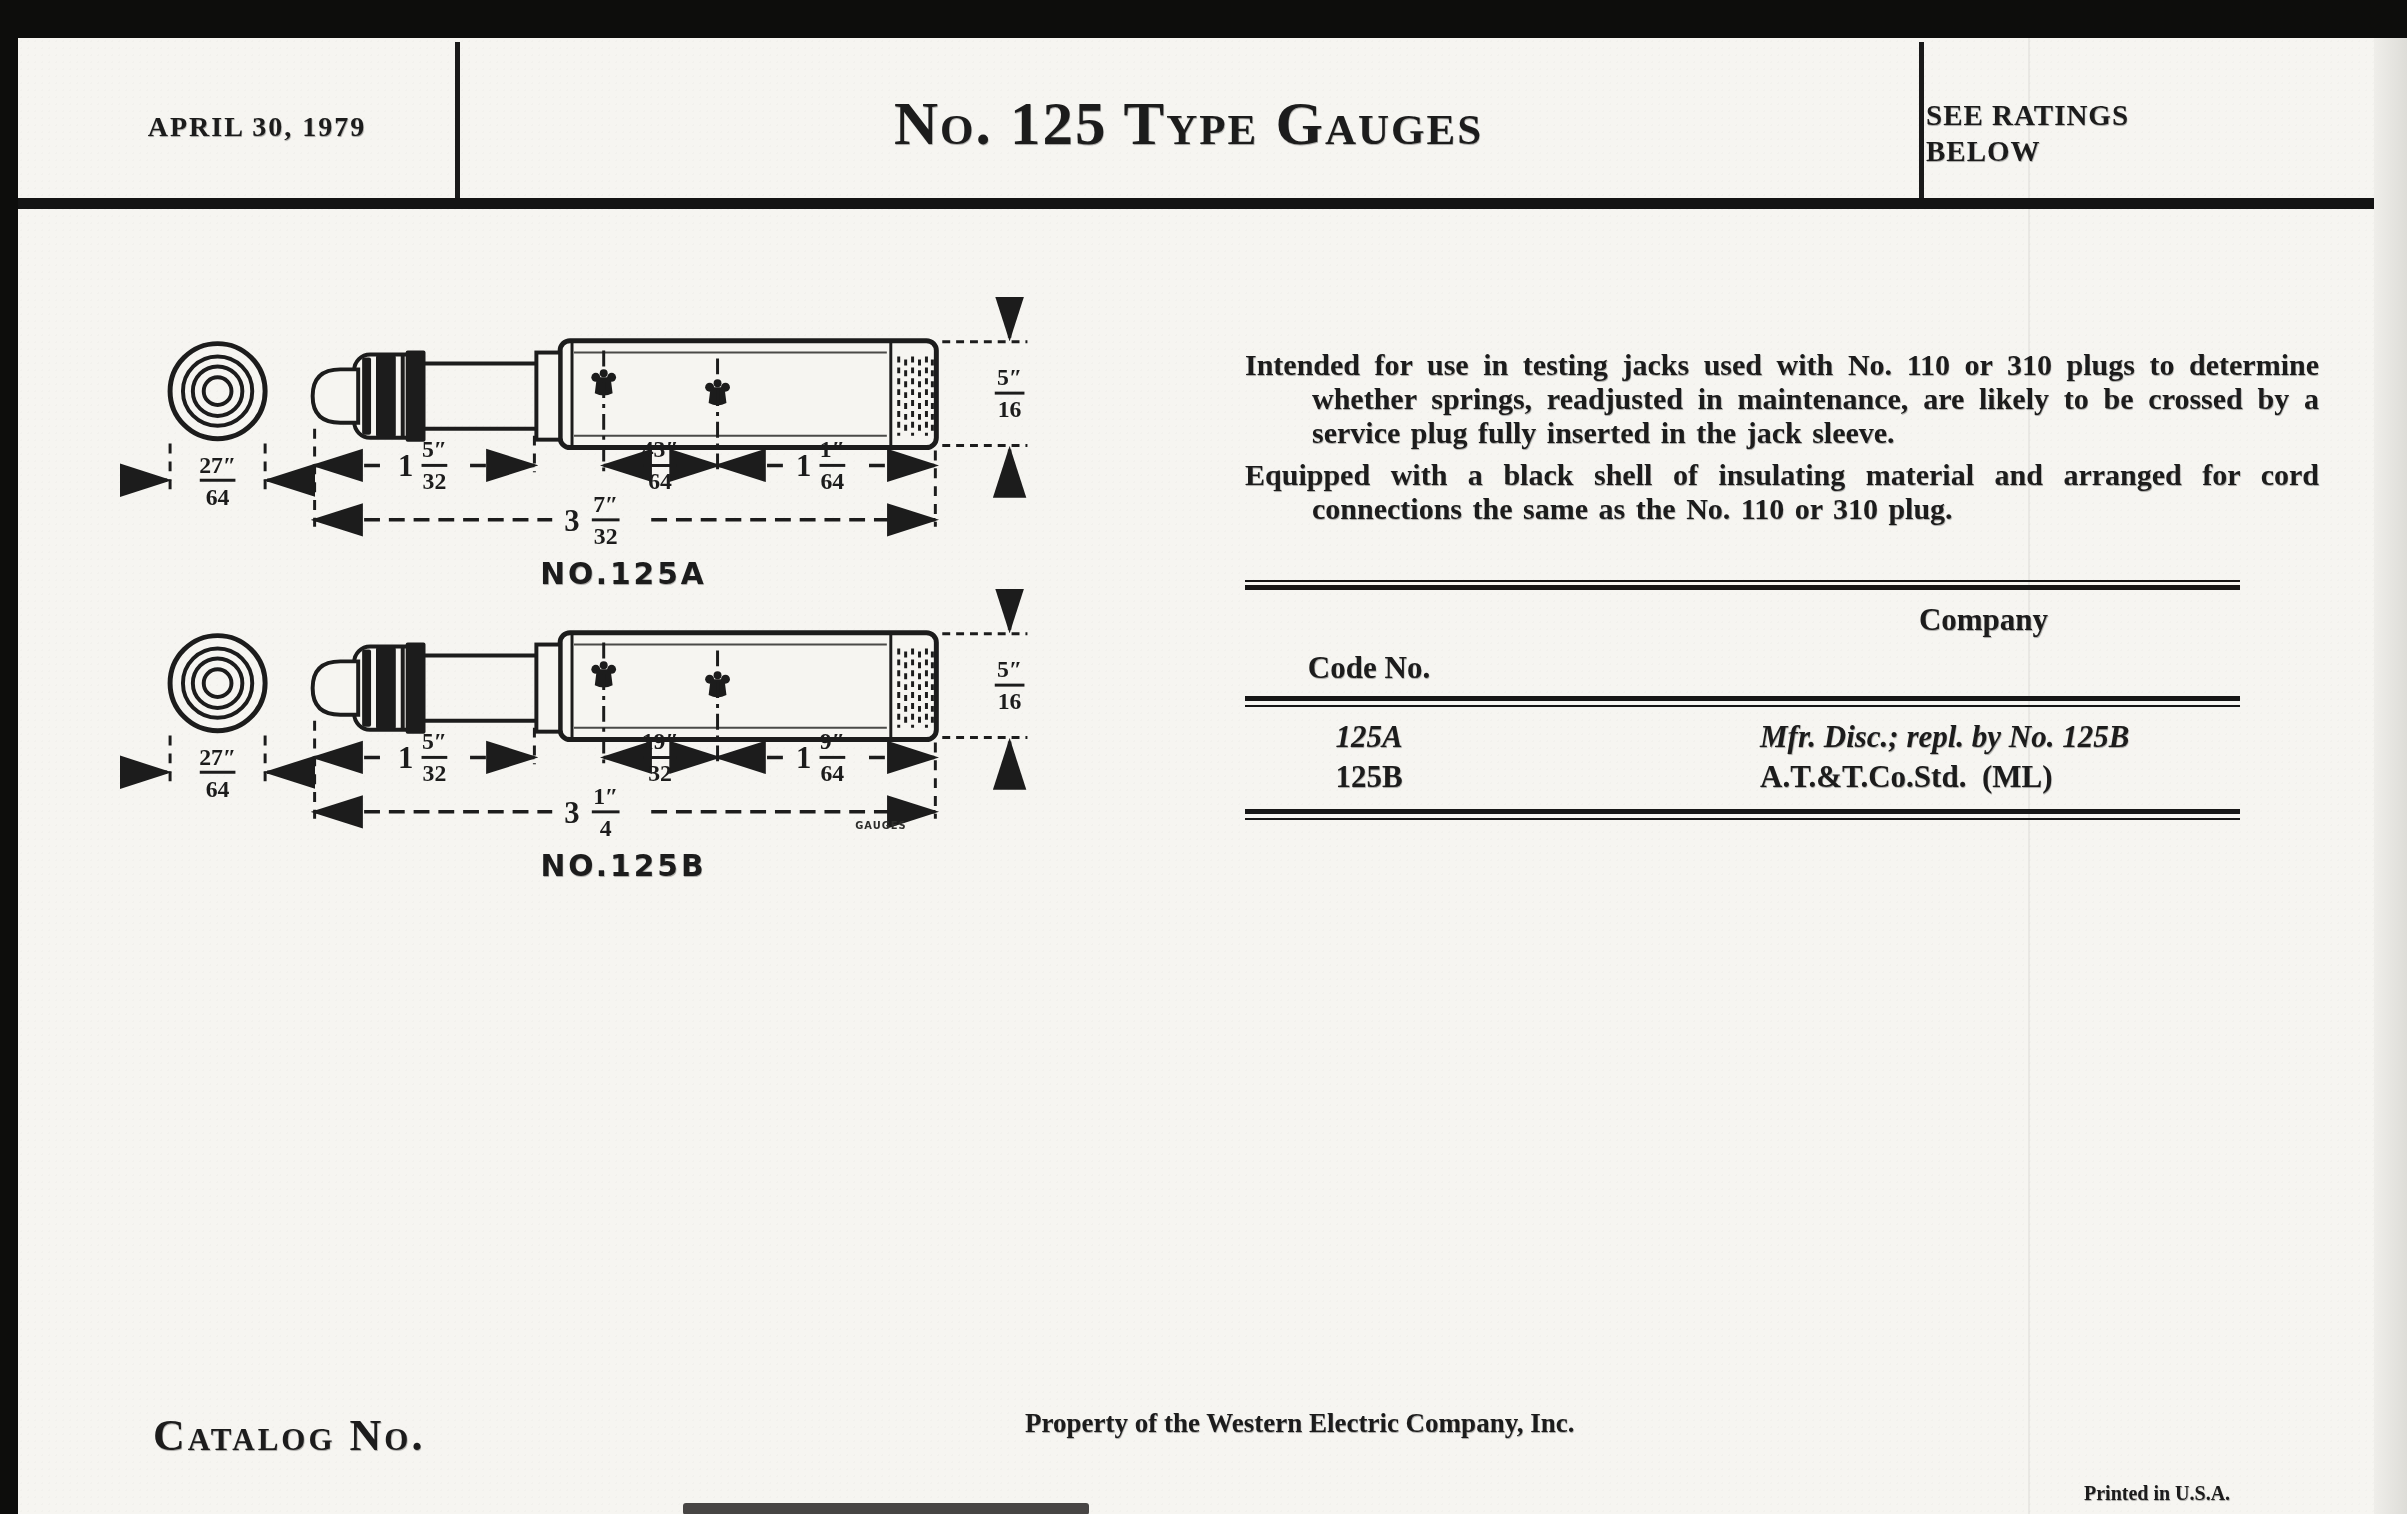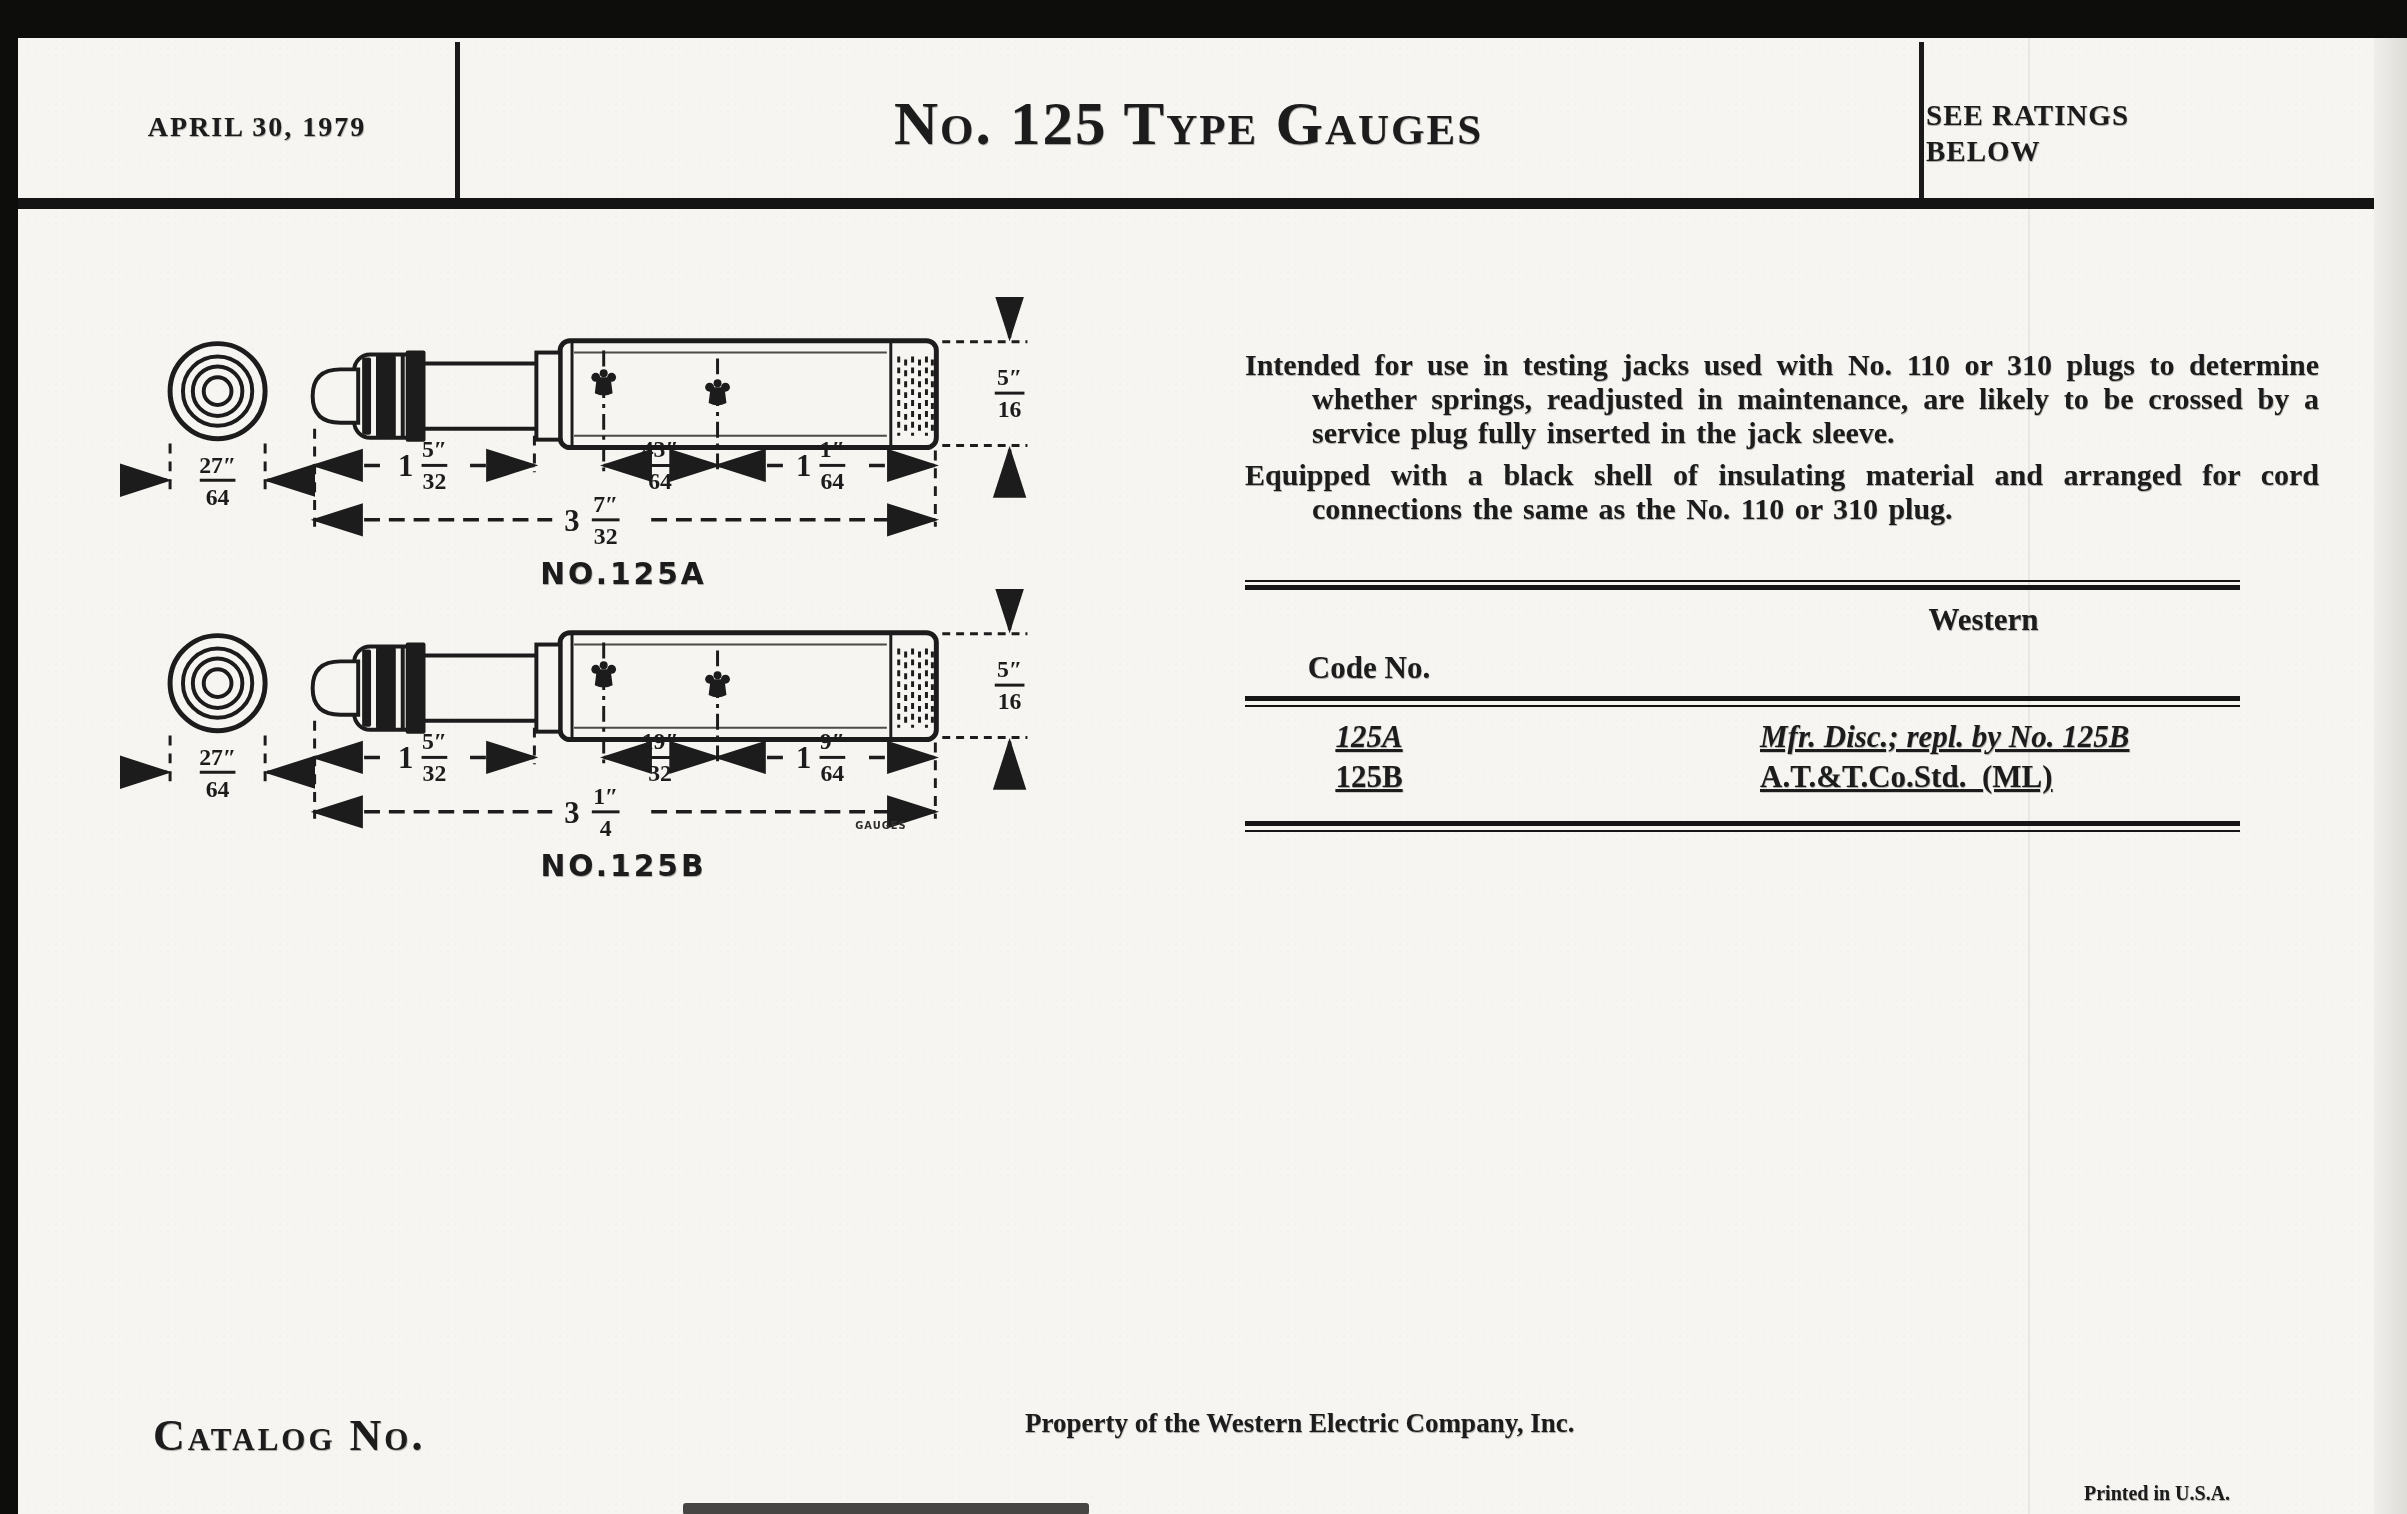--- a/index.html
+++ b/index.html
@@ -47,21 +47,21 @@
 
   
   .rtable { margin-top:54px; width:995px; }
   .rule-a { height:2px; background:#161616; }
   .rule-b { height:5px; background:#161616; margin-top:3px; }
   .rule-c { height:5px; background:#161616; }
   .rule-d { height:2px; background:#161616; margin-top:4px; }
   .t-head { display:flex; padding:12px 0 10px 0; font-size:31px; font-weight:bold; }
   .th-code { width:248px; text-align:center;margin-top:48px; }
   .th-rating { flex:1; text-align:center; position:relative; left:117px; }
-  .t-body { padding:10px 0 24px 0;text-decoration:underline; }
+  .t-body { padding:10px 0 12px 0; }
   .t-row { display:flex; font-size:31px; font-weight:bold; line-height:40px; }
   .td-code { width:248px; text-align:center; }
   .td-rating { margin-left:267px; white-space:pre-wrap; }
   .it { font-style:italic; }
 
   
   .diagram { position:absolute; left:79px; width:990px; height:317px; }
   .diagram.a { top:297px; }
   .diagram.b { top:589px; }
   svg text { fill:#1c1c1c; }
@@ -315,21 +315,21 @@
 
 <div class="col-right">
   <div class="hang ink">Intended for use in testing jacks used with No. 110 or 310 plugs to determine whether springs, readjusted in maintenance, are likely to be crossed by a service plug fully inserted in the jack sleeve.</div>
   <div class="hang ink">Equipped with a black shell of insulating material and arranged for cord connections the same as the No. 110 or 310 plug.</div>
 
   <div class="rtable">
     <div class="rule-a"></div>
     <div class="rule-b"></div>
     <div class="t-head">
       <div class="th-code ink">Code No.</div>
-      <div class="th-rating ink">Western</div>
+      <div class="th-rating ink">Company</div>
     </div>
     <div class="rule-c"></div>
     <div class="rule-a" style="margin-top:4px;"></div>
     <div class="t-body">
       <div class="t-row it">
         <div class="td-code ink">125A</div>
         <div class="td-rating ink">Mfr. Disc.; repl. by No. 125B</div>
       </div>
       <div class="t-row">
         <div class="td-code ink">125B</div>

